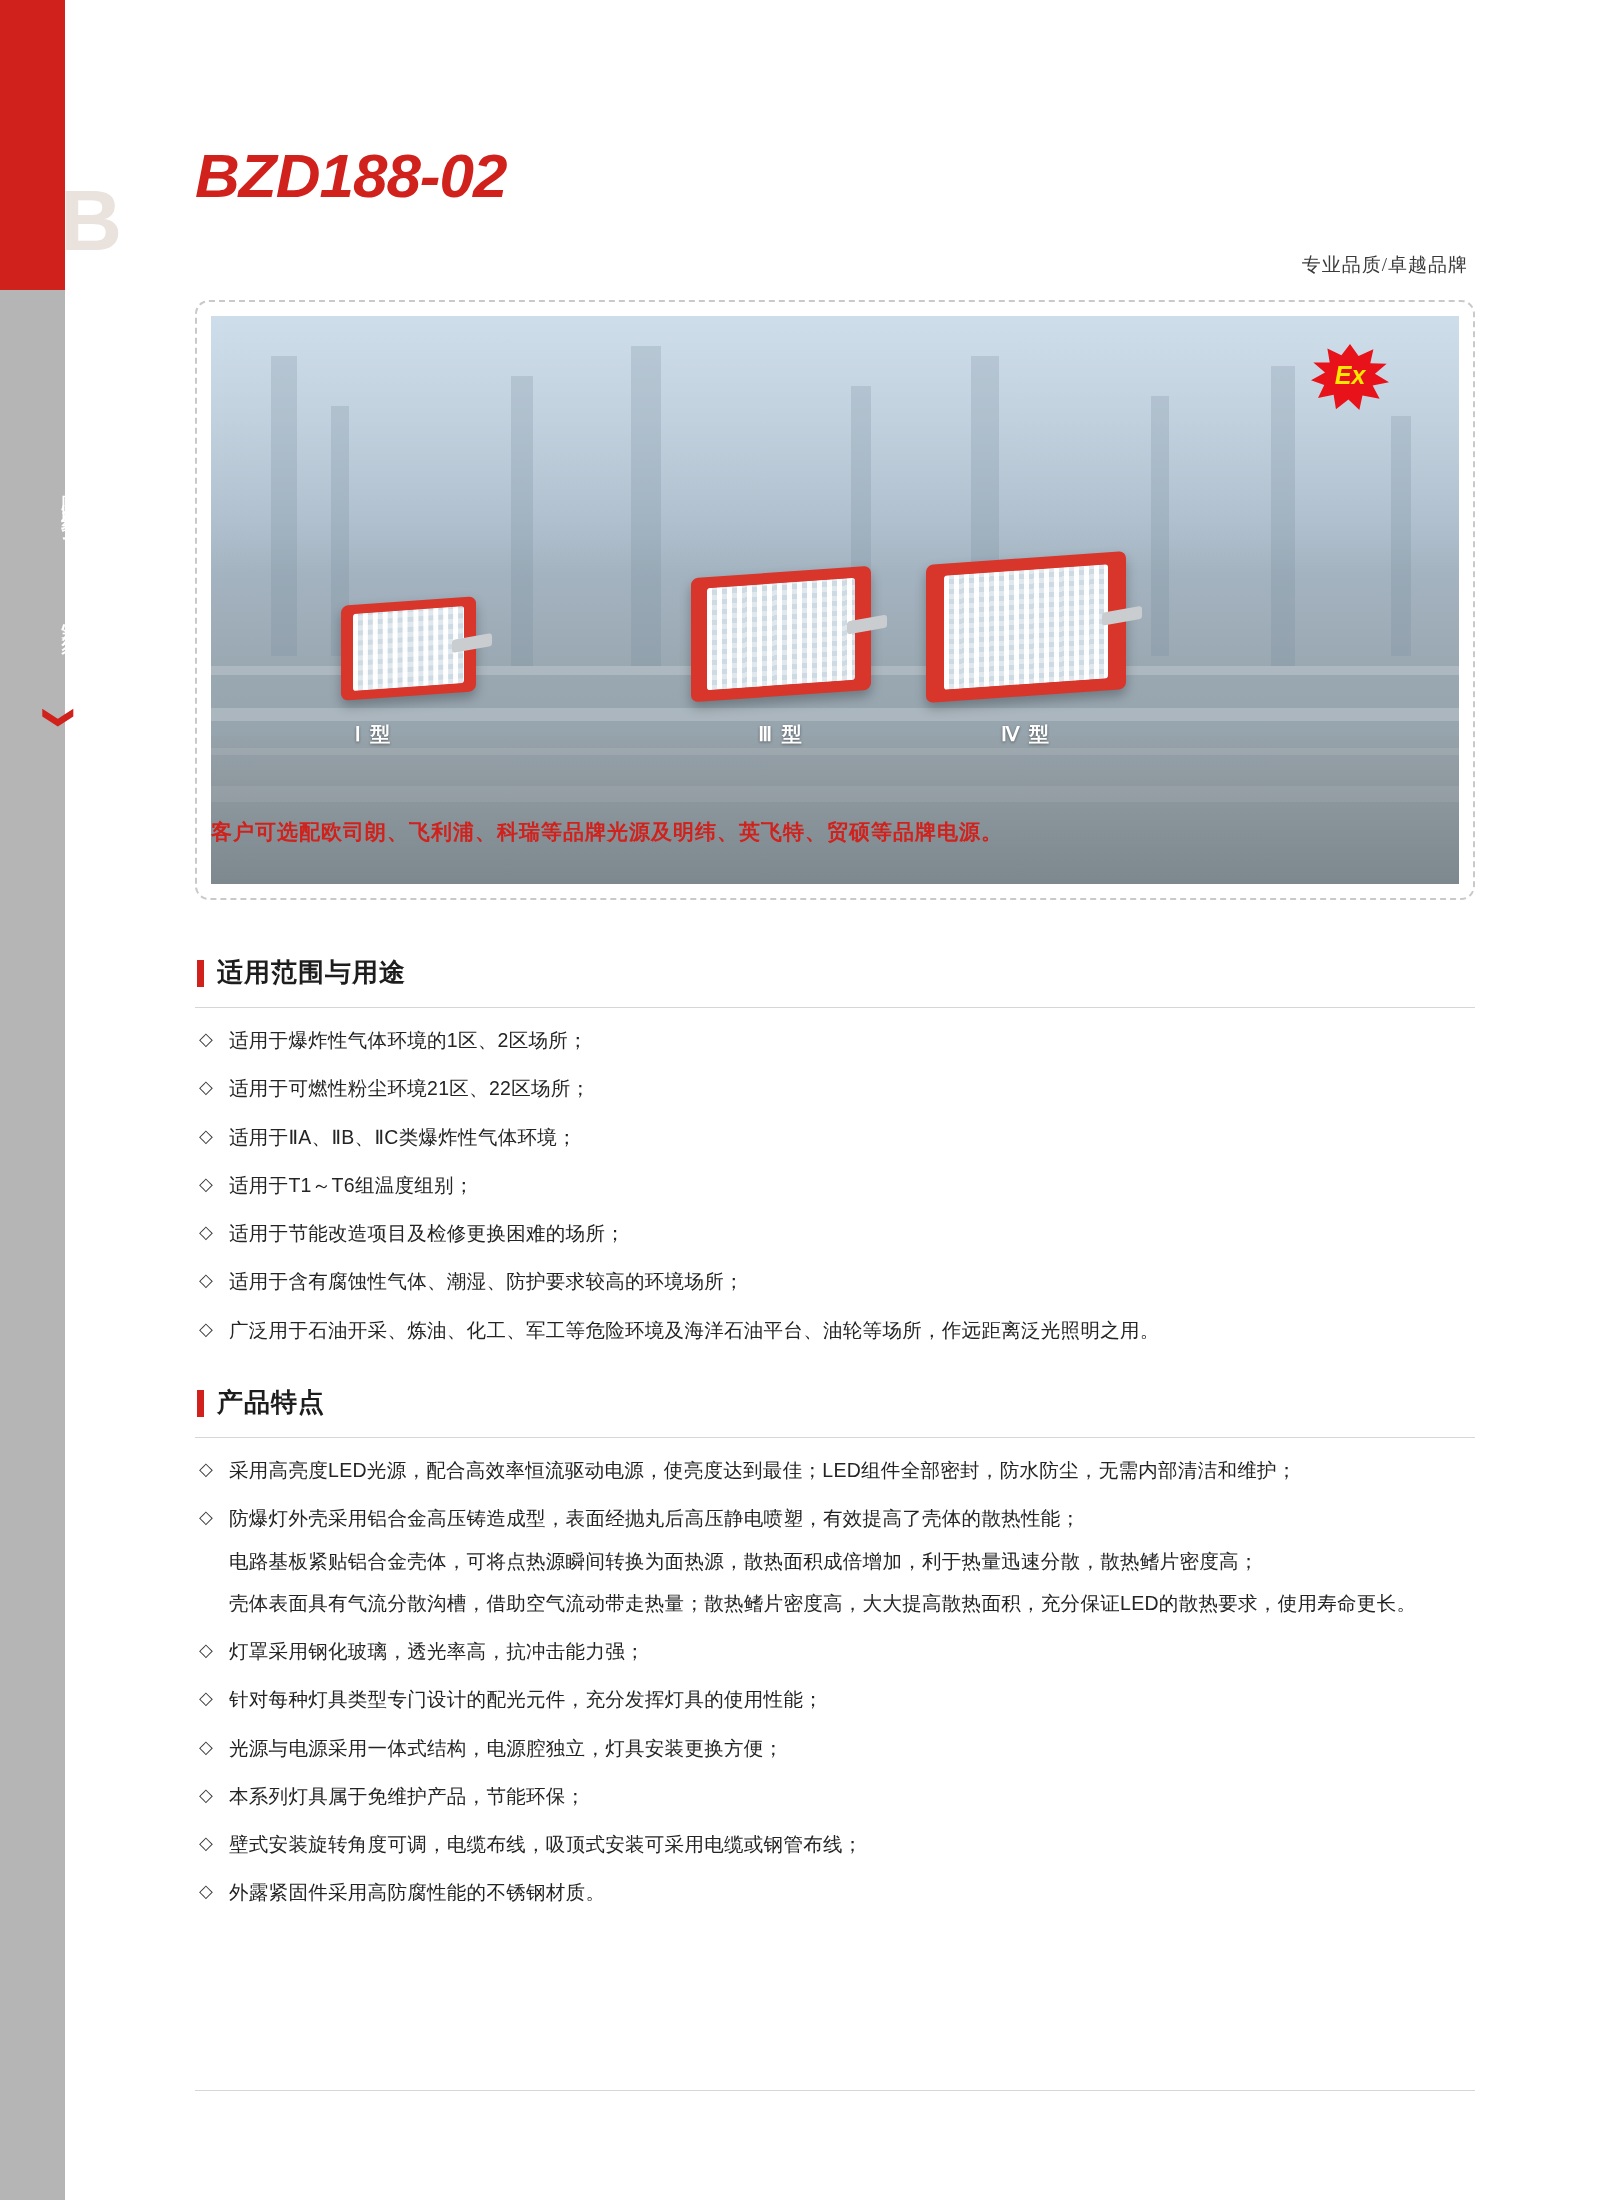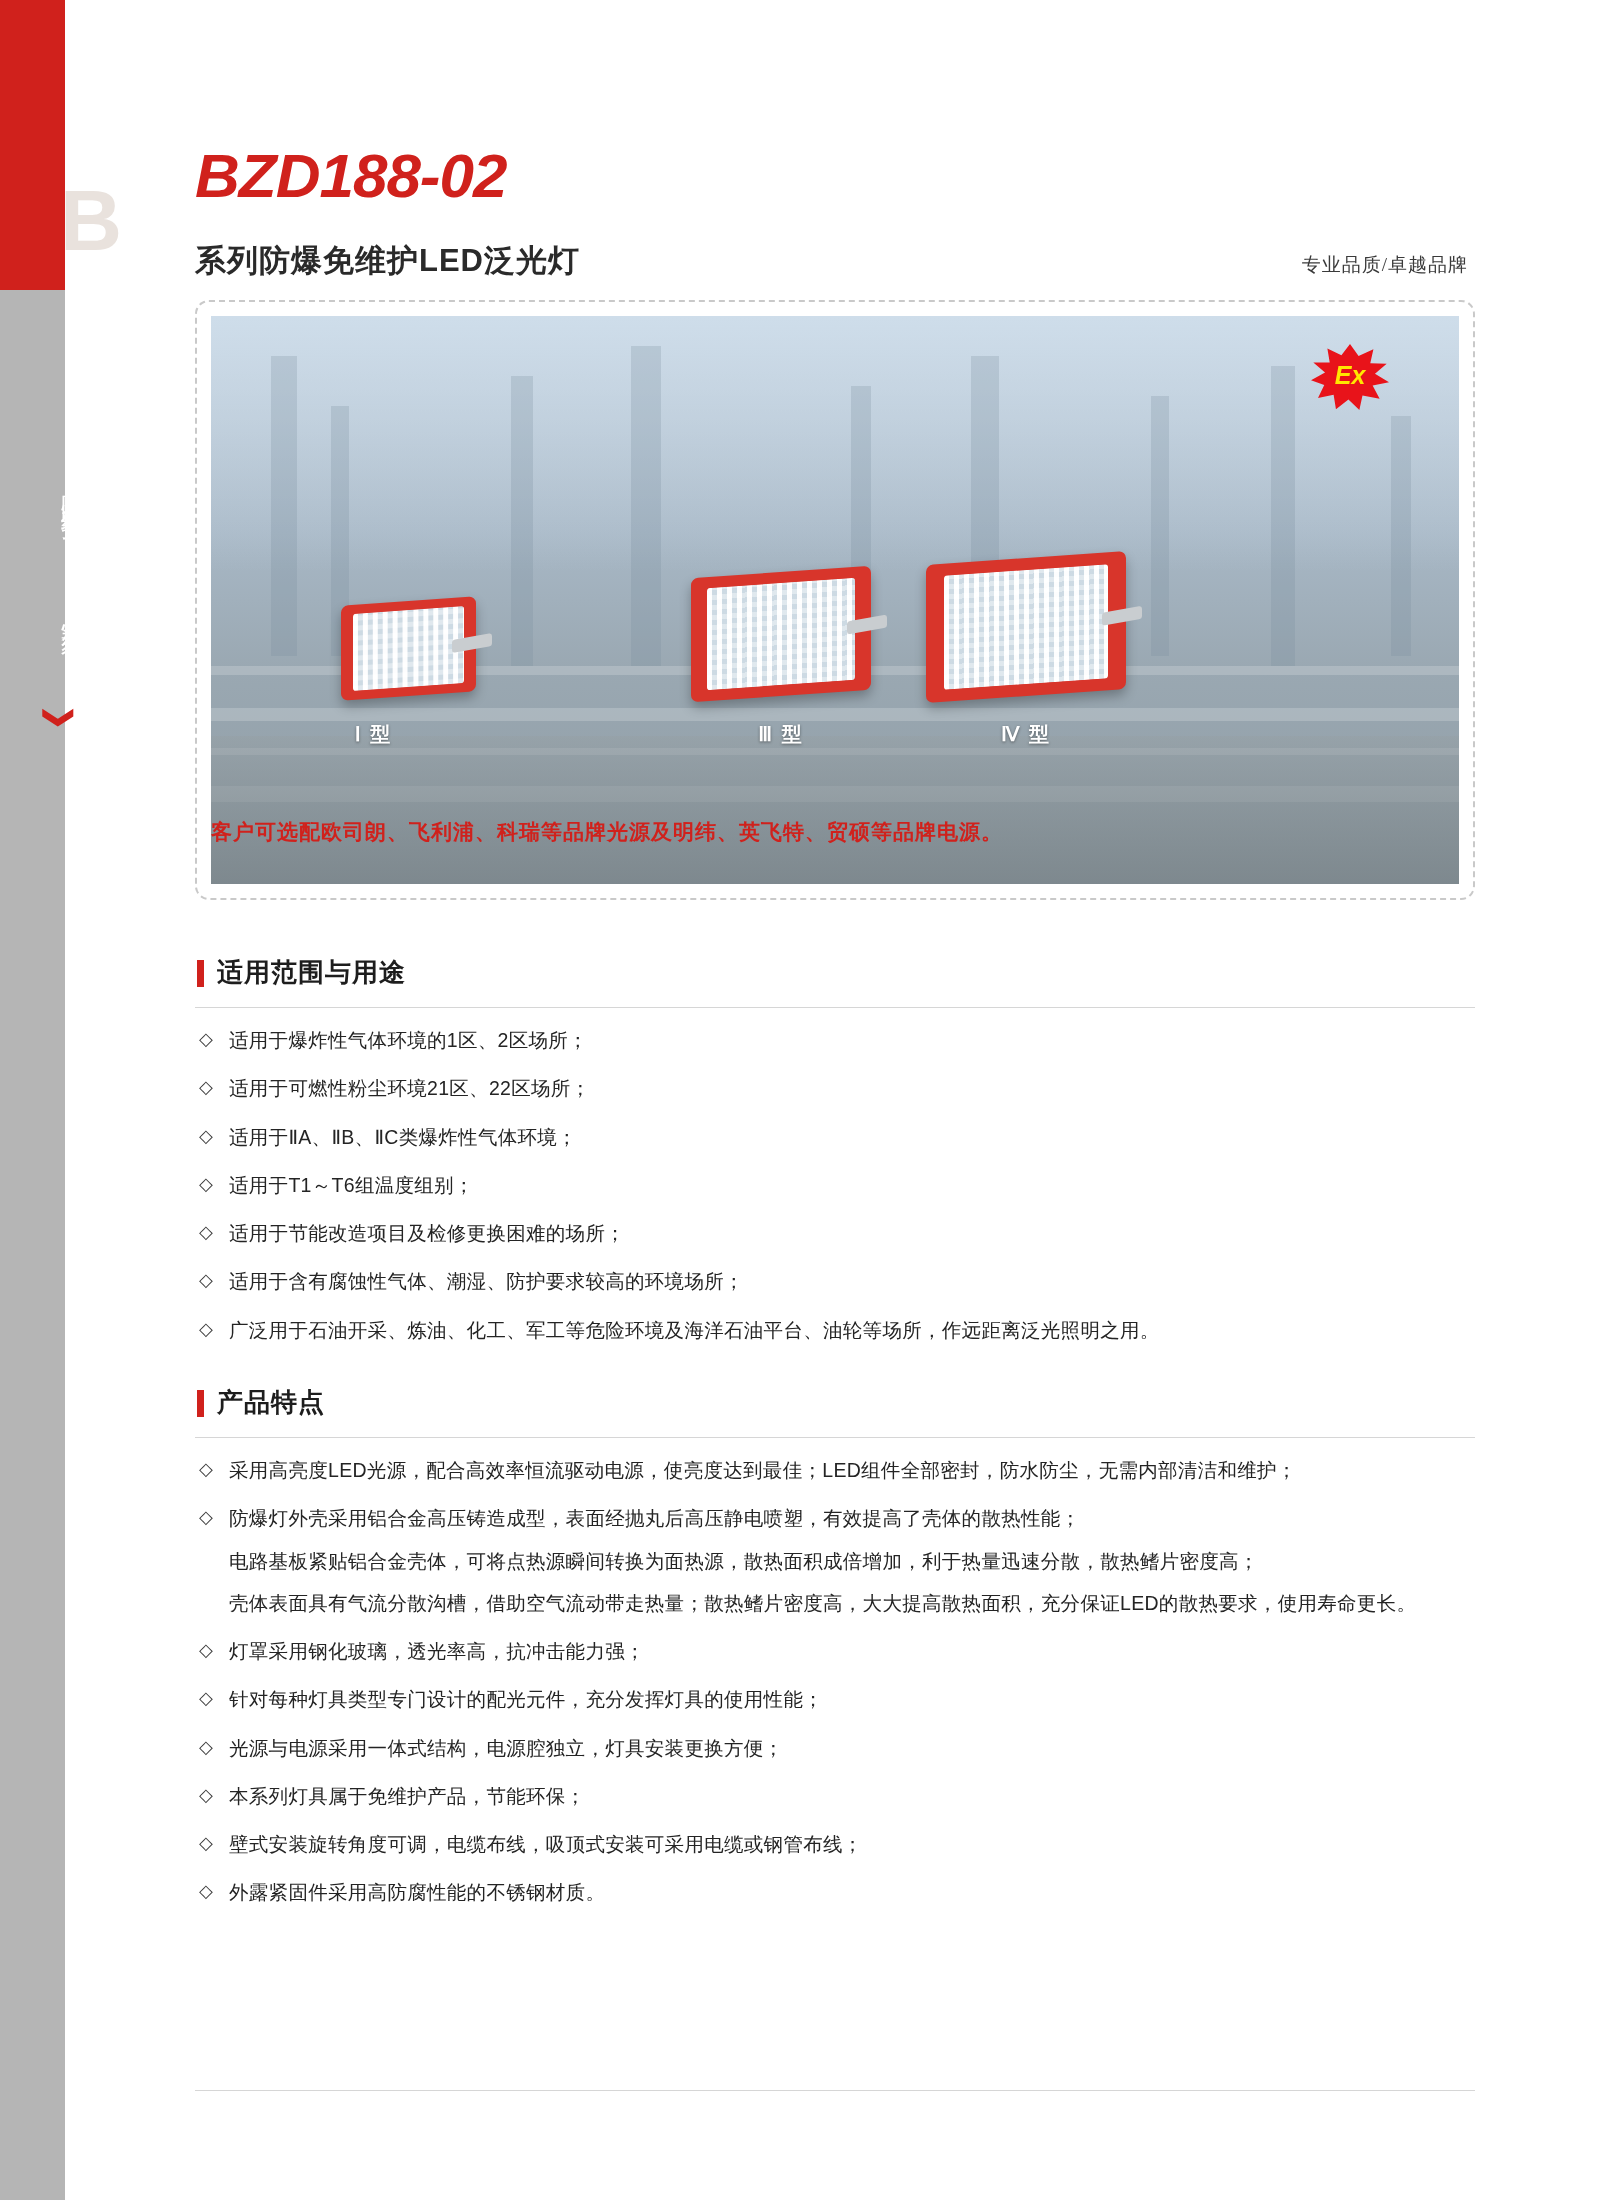--- a/index.html
+++ b/index.html
@@ -310,21 +310,20 @@
 
 <div class="left-band"></div>
 <div class="left-band-red"></div>
 <div class="left-band-ghost">B</div>
 <div class="side-tab">防爆免维护LED灯具系列</div>
 <div class="side-tab-arrow">❯</div>
 
 <div class="page">
 
   <div class="title-main">BZD188-02</div>
-  <div class="title-sub">系列防爆免维护LED泛光灯</div>
   <div class="title-slogan">专业品质/卓越品牌</div>
 
   <div class="hero">
     <div class="hero-inner">
       <div class="sky-glow"></div>
       <div class="plant">
         <div class="tower" style="left:60px;  top:40px;  width:26px; height:300px;"></div>
         <div class="tower" style="left:120px; top:90px;  width:18px; height:250px;"></div>
         <div class="tower" style="left:300px; top:60px;  width:22px; height:290px;"></div>
         <div class="tower" style="left:420px; top:30px;  width:30px; height:320px;"></div>

